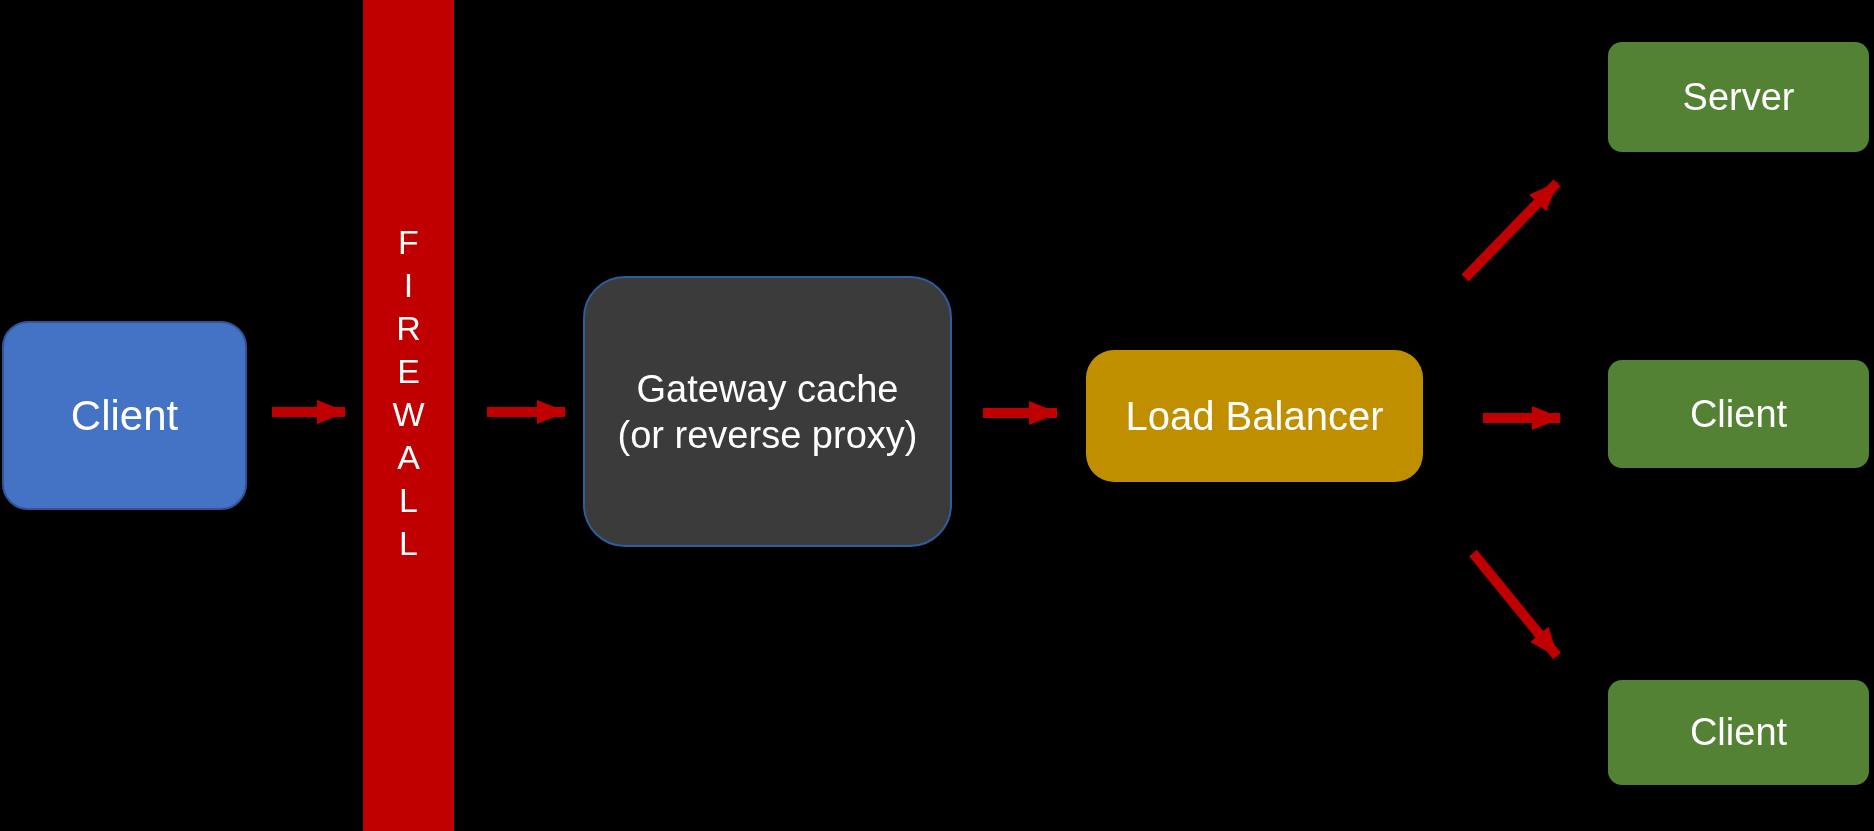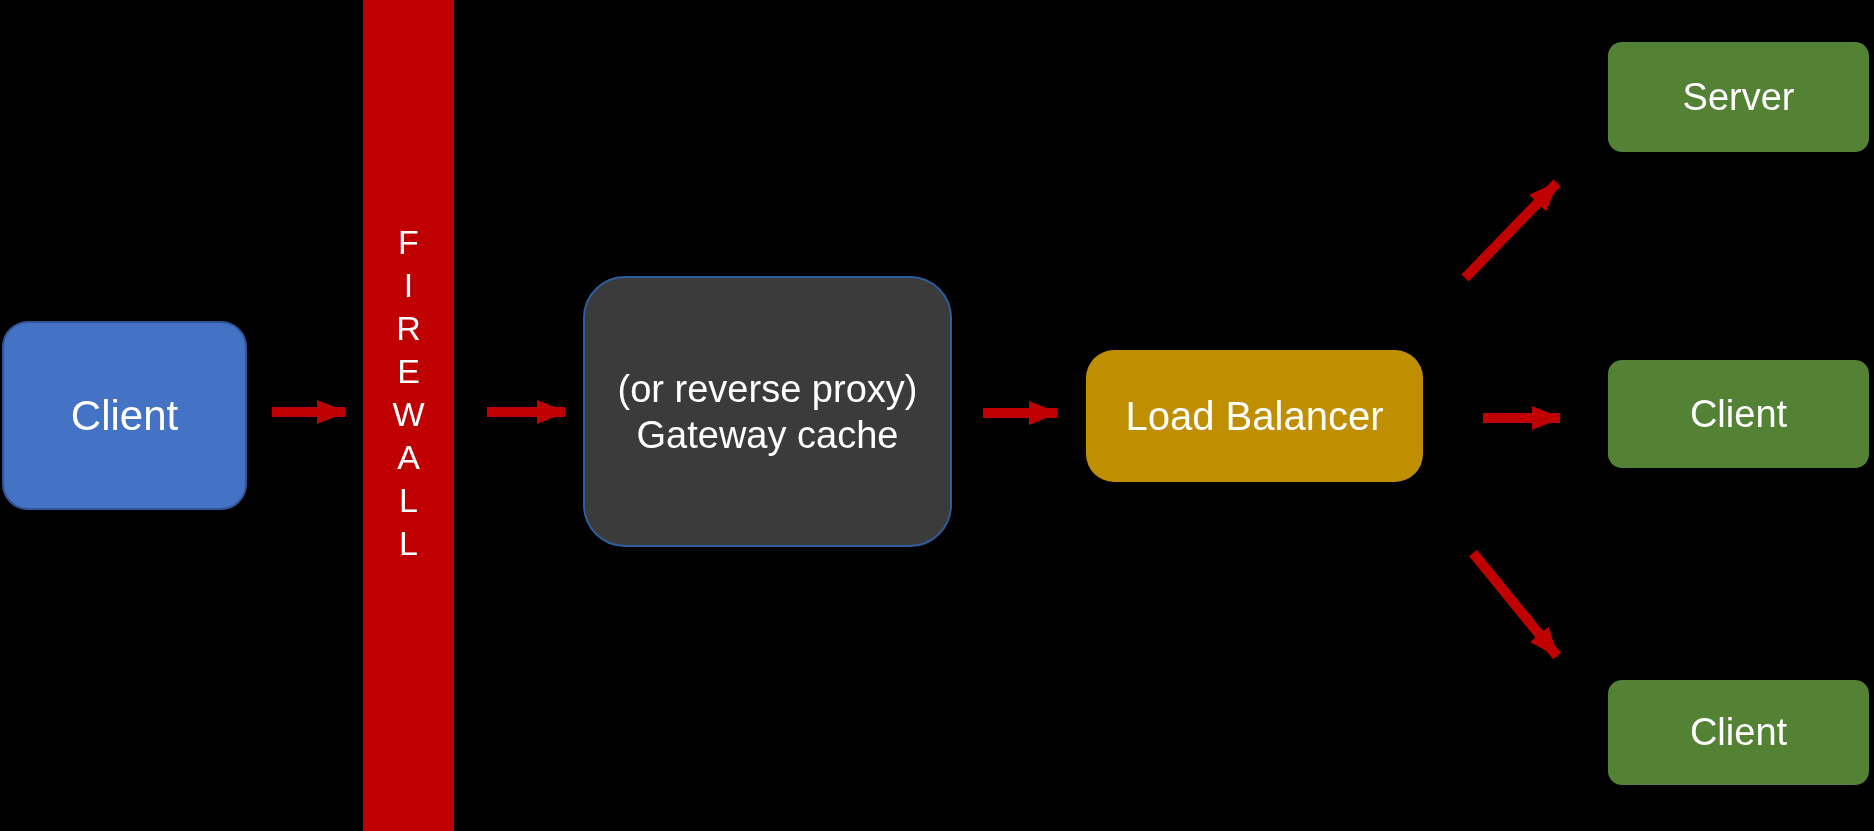--- a/index.html
+++ b/index.html
@@ -105,22 +105,22 @@
 
   <div class="node node-client-left">
     <span>Client</span>
   </div>
 
   <div class="firewall-bar">
     <div class="firewall-label"><div>F</div><div>I</div><div>R</div><div>E</div><div>W</div><div>A</div><div>L</div><div>L</div></div>
   </div>
 
   <div class="node node-gateway">
+    <span>Gateway cache</span>
     <span>(or reverse proxy)</span>
-    <span>Gateway cache</span>
   </div>
 
   <div class="node node-load-balancer">
     <span>Load Balancer</span>
   </div>
 
   <div class="node node-green node-server">
     <span>Server</span>
   </div>
   <div class="node node-green node-client-mid">

